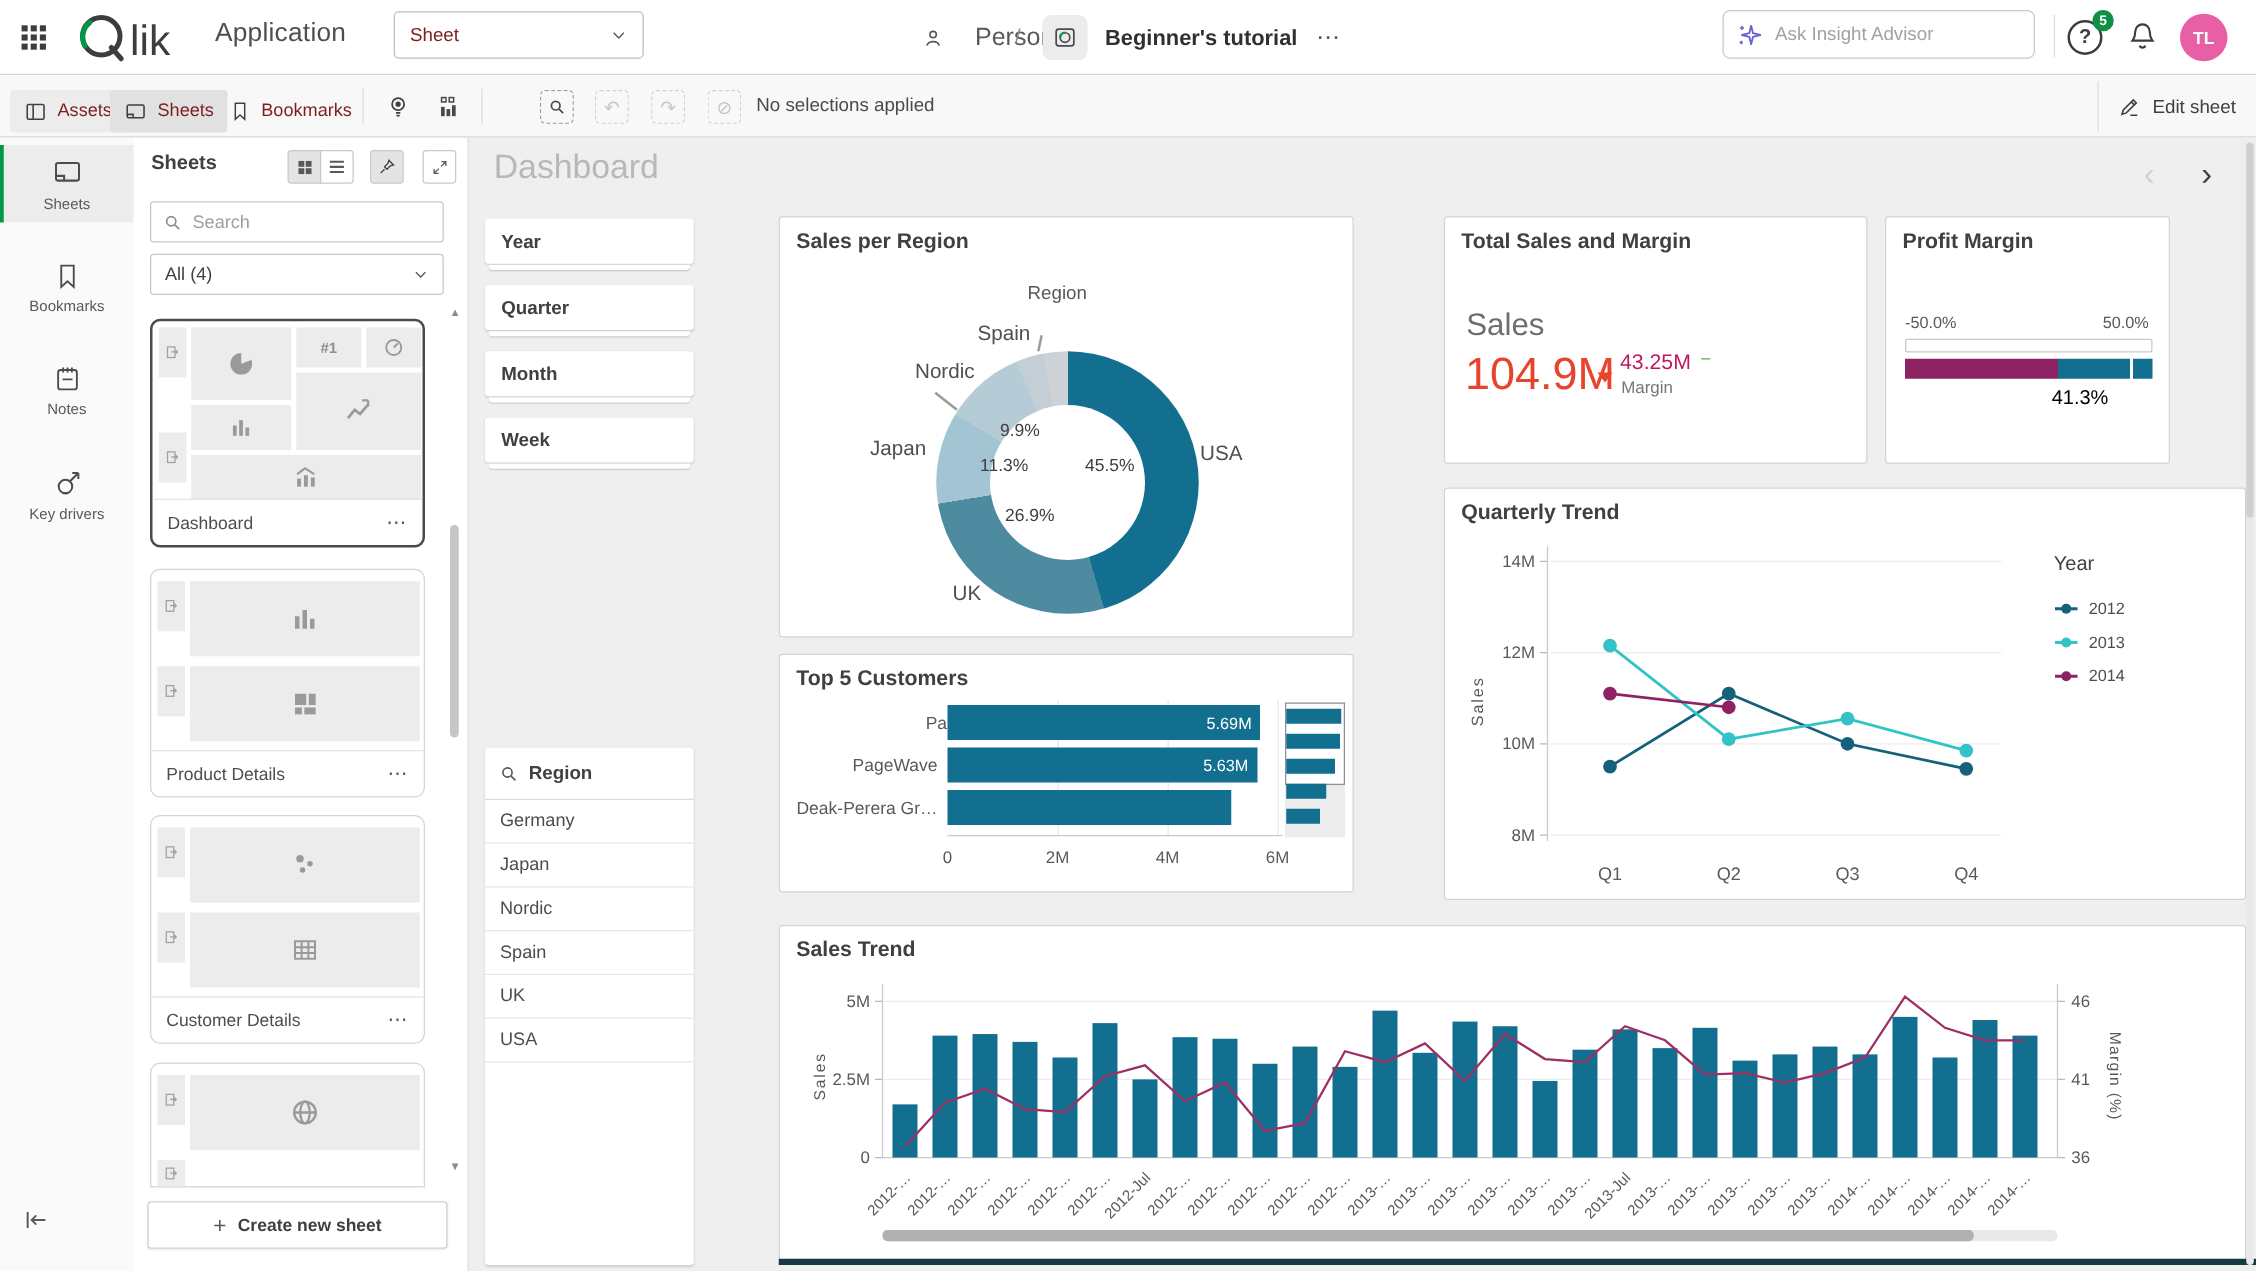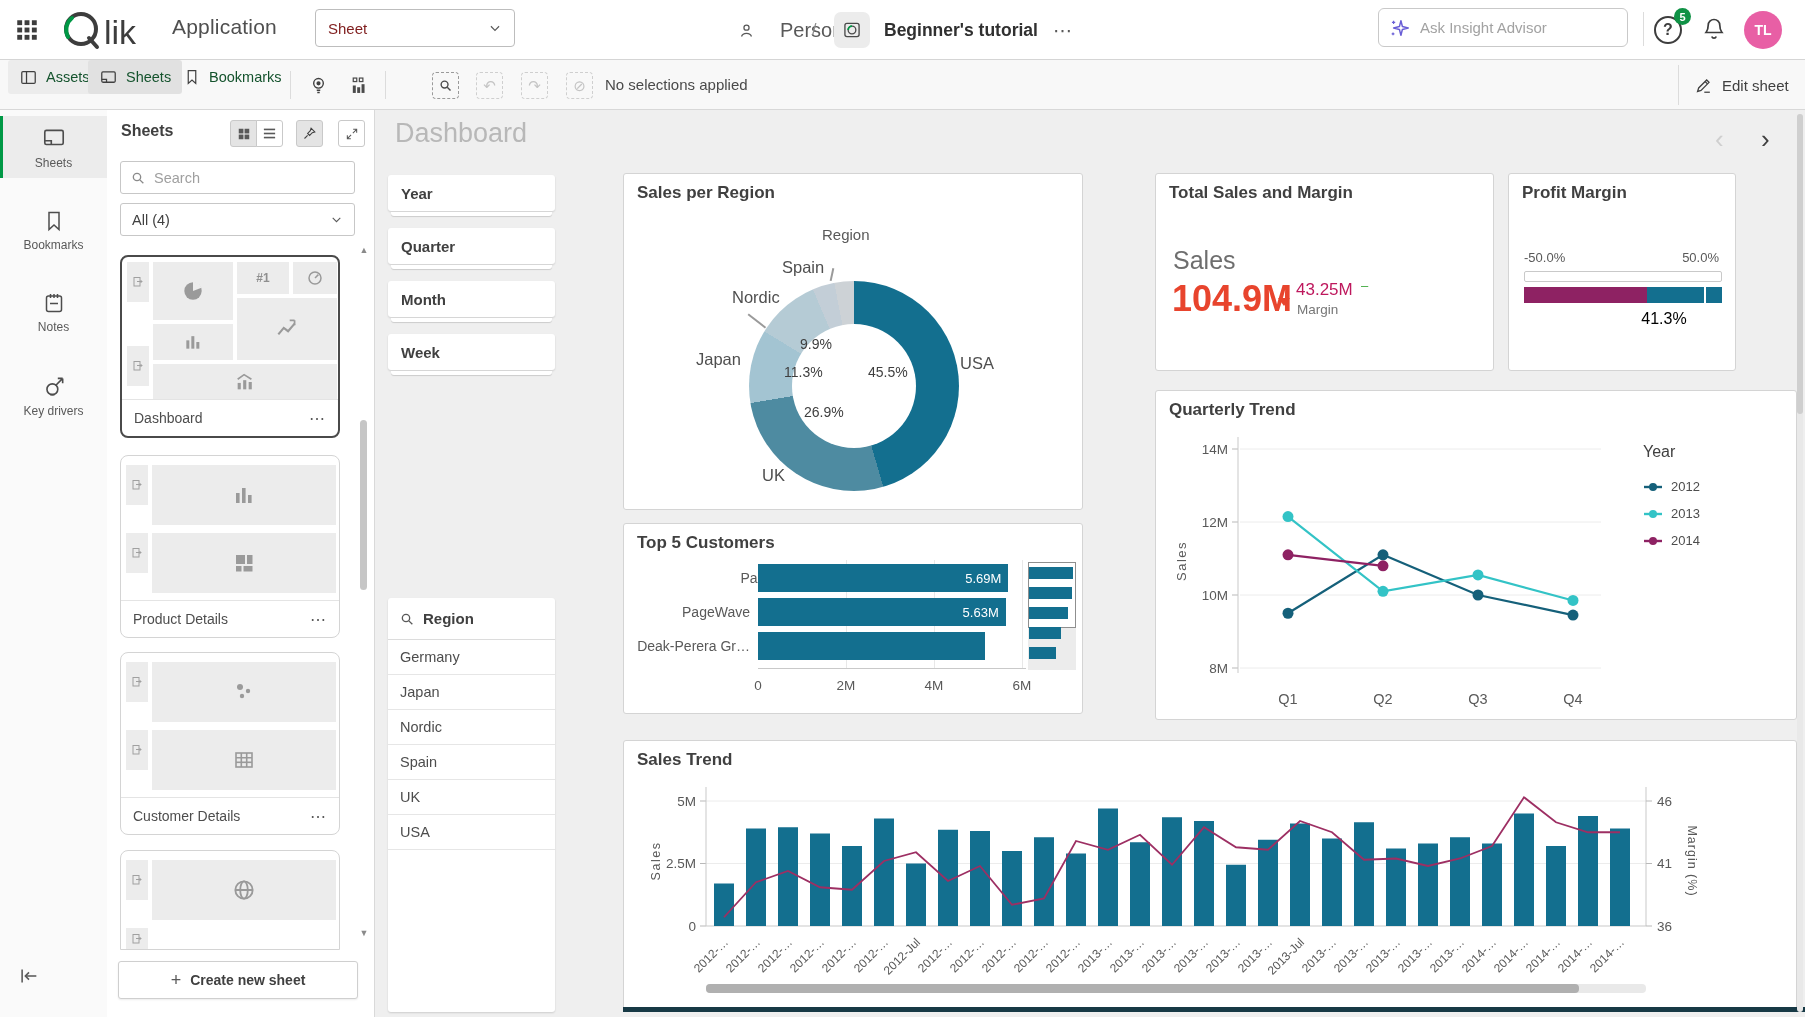--- a/index.html
+++ b/index.html
@@ -34,22 +34,22 @@
     display:flex; align-items:center; justify-content:center; font-size:16px; font-weight:bold; color:#3d3d3d; cursor:pointer; }
   .badge { left:1674px; top:8px; min-width:17px; height:17px; background:#0f9145; color:#fff; border-radius:9px;
     font-size:11px; display:flex; align-items:center; justify-content:center; padding:0 3px; font-weight:bold; }
   .bell { left:1702px; top:16px; cursor:pointer; }
   .avatar { left:1744px; top:11px; width:38px; height:38px; border-radius:50%; background:#e85fa5; color:#fff;
     display:flex; align-items:center; justify-content:center; font-size:14px; font-weight:bold; cursor:pointer; }
 
   
   .toolbar { position:absolute; left:0; top:60px; width:1805px; height:50px; background:#f8f8f8;
     border-bottom:1px solid #d8d8d8; z-index:29; }
-  .tb-btn { top:0; height:34px; border-radius:3px; display:flex; align-items:center; gap:8px;
-    padding:0 11px; font-size:14.5px; color:#14532d; cursor:pointer; }
+  .tb-btn { top:12px; height:34px; border-radius:3px; display:flex; align-items:center; gap:8px;
+    padding:0 11px; font-size:14.5px; color:#7f1d1d; cursor:pointer; }
   .tb-assets { left:8px; background:#ececec; }
   .tb-sheets { left:88px; background:#e1e1e1; }
   .tb-bookmarks { left:172px; }
   .vline { top:11px; width:1px; height:28px; background:#dcdcdc; }
   .icon-btn { top:10px; width:32px; height:30px; display:flex; align-items:center; justify-content:center; cursor:pointer; }
   .dashed-btn { top:12px; width:27px; height:27px; border:1.4px dashed #9a9a9a; border-radius:4px;
     display:flex; align-items:center; justify-content:center; cursor:pointer; font-size:15px; }
   .dashed-btn.disabled { border-color:#cfcfcf; color:#c4c4c4; }
   .no-sel { left:605px; top:16px; font-size:15px; color:#4a4a4a; }
   .edit-sep { left:1678px; top:5px; width:1px; height:40px; background:#dcdcdc; }
@@ -133,21 +133,21 @@
   .t5-bar { position:absolute; left:134px; height:28px; display:flex; align-items:center;
     justify-content:flex-end; color:#fff; font-size:13px; padding-right:7px; }
   .t5-tick { position:absolute; top:118px; width:40px; text-align:center; font-size:13.5px; color:#595959; }
   .t5-mini { position:absolute; left:404px; top:2px; width:48px; height:108px; background:#ececec; }
   .t5-mini-win { position:absolute; left:0; top:0; width:48px; height:66px; background:#fff; border:1px solid #8f8f8f; }
   .t5-mini-bar { position:absolute; left:1px; height:12px; }
 
   
   .kpi { left:780px; top:63px; width:339px; height:198px; }
   .kpi-sales-label { position:absolute; left:17px; top:72px; font-size:25px; color:#6e6e6e; }
-  .kpi-main { position:absolute; left:16px; top:104px; font-size:36px; color:#e8442d;font-weight:bold; }
+  .kpi-main { position:absolute; left:16px; top:104px; font-size:36px; color:#e8442d; }
   .kpi-tri { position:absolute; left:122px; top:124px; width:0; height:0; border-left:6px solid transparent;
     border-right:6px solid transparent; border-top:8px solid #e8442d; }
   .kpi-sec { position:absolute; left:140px; top:106px; font-size:17px; color:#be185d; }
   .kpi-sec-mark { position:absolute; left:205px; top:104px; font-size:13px; color:#3fa93d; }
   .kpi-sec-label { position:absolute; left:141px; top:128px; font-size:13.5px; color:#767676; }
 
   
   .gauge { left:1133px; top:63px; width:228px; height:198px; }
   .g-min { position:absolute; left:15px; top:76px; font-size:13px; color:#595959; }
   .g-max { position:absolute; right:16px; top:76px; font-size:13px; color:#595959; }

